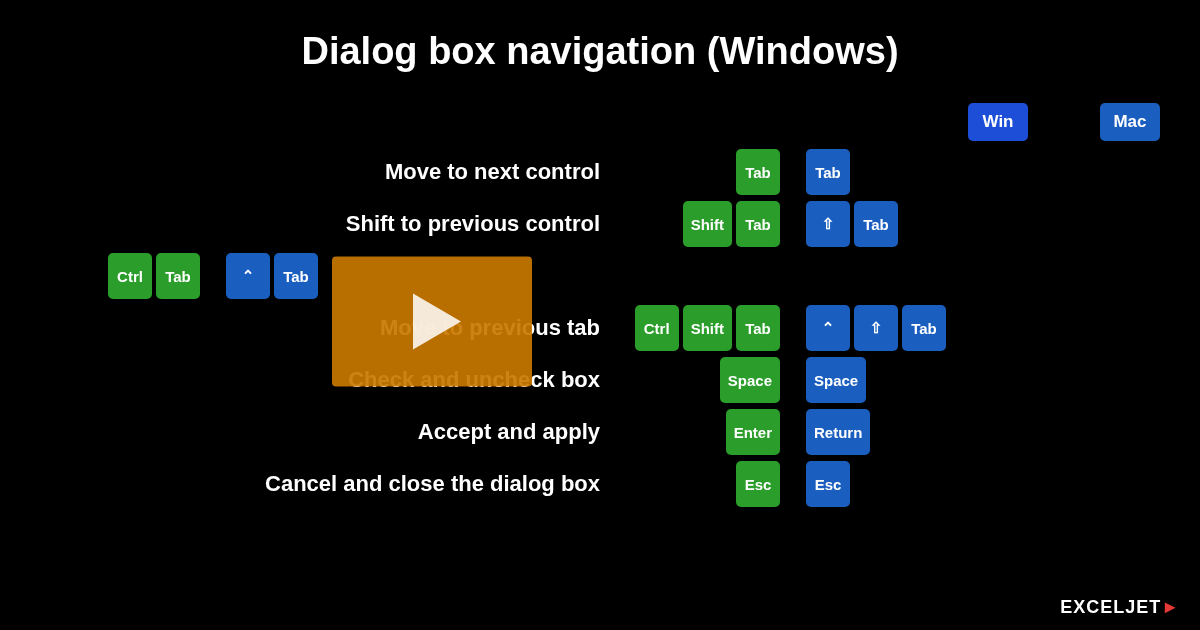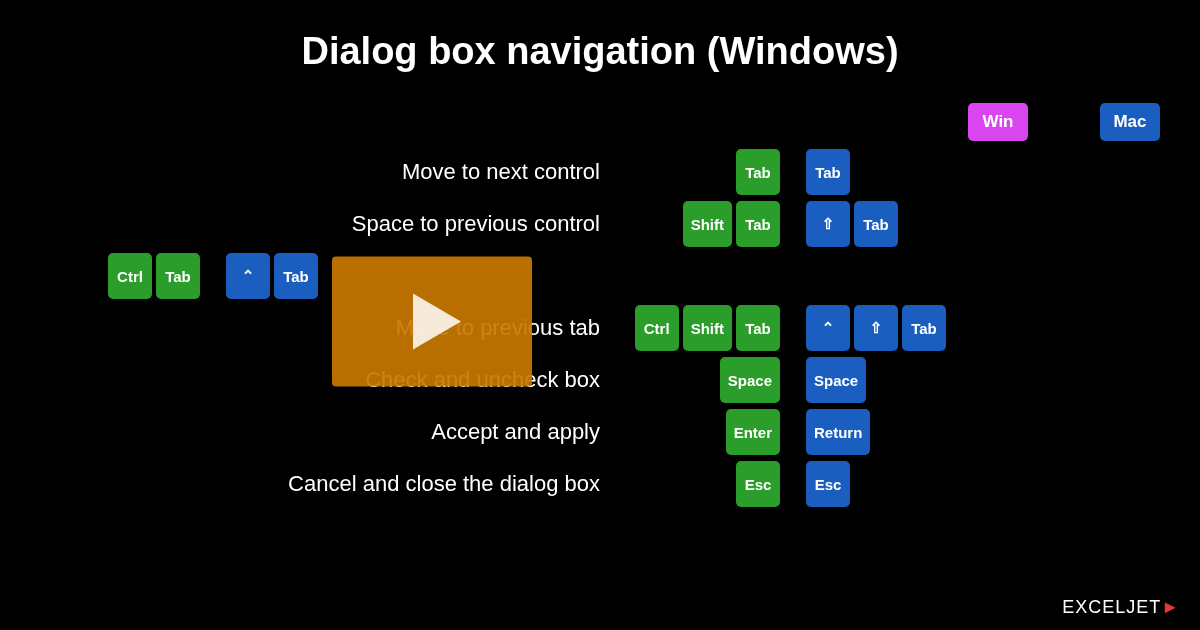--- a/index.html
+++ b/index.html
@@ -41,21 +41,21 @@
     .row {
       display: flex;
       align-items: center;
       justify-content: space-between;
       width: 100%;
     }
 
     .label {
       color: #fff;
       font-size: 22px;
-      font-weight: normal;
+      font-weight: bold;
       text-align: right;
       flex: 0 0 580px;
       padding-right: 20px;
     }
 
     .keys {
       display: flex;
       align-items: center;
       gap: 4px;
       flex: 1;
@@ -112,21 +112,21 @@
       border-radius: 5px;
       padding: 5px 12px;
       display: inline-flex;
       align-items: center;
       justify-content: center;
       min-width: 60px;
       height: 38px;
     }
 
     .header-win {
-      background: #d946ef;
+      background: #1d4ed8;
       margin-right: 60px;
     }
 
     .header-mac {
       background: #1a5fbf;
     }
 
     .separator {
       width: 20px;
     }
@@ -157,21 +157,21 @@
       margin-left: 10px;
     }
 
     
     .logo {
       position: absolute;
       bottom: 12px;
       right: 20px;
       color: #fff;
       font-size: 18px;
-      font-weight: normal;
+      font-weight: bold;
       letter-spacing: 1px;
     }
 
     .logo span.accent {
       color: #e53935;
     }
   </style>
 </head>
 <body>
 
@@ -198,21 +198,21 @@
           <span class="key key-green">Tab</span>
         </div>
         <div style="width:18px;"></div>
         <div class="mac-keys">
           <span class="key key-blue">Tab</span>
         </div>
       </div>
     </div>
 
     <div class="row">
-      <div class="label">Space to previous control</div>
+      <div class="label">Shift to previous control</div>
       <div class="keys">
         <div class="win-keys">
           <span class="key key-green">Shift</span>
           <span class="key key-green">Tab</span>
         </div>
         <div style="width:18px;"></div>
         <div class="mac-keys">
           <span class="key key-blue">⇧</span>
           <span class="key key-blue">Tab</span>
         </div>

